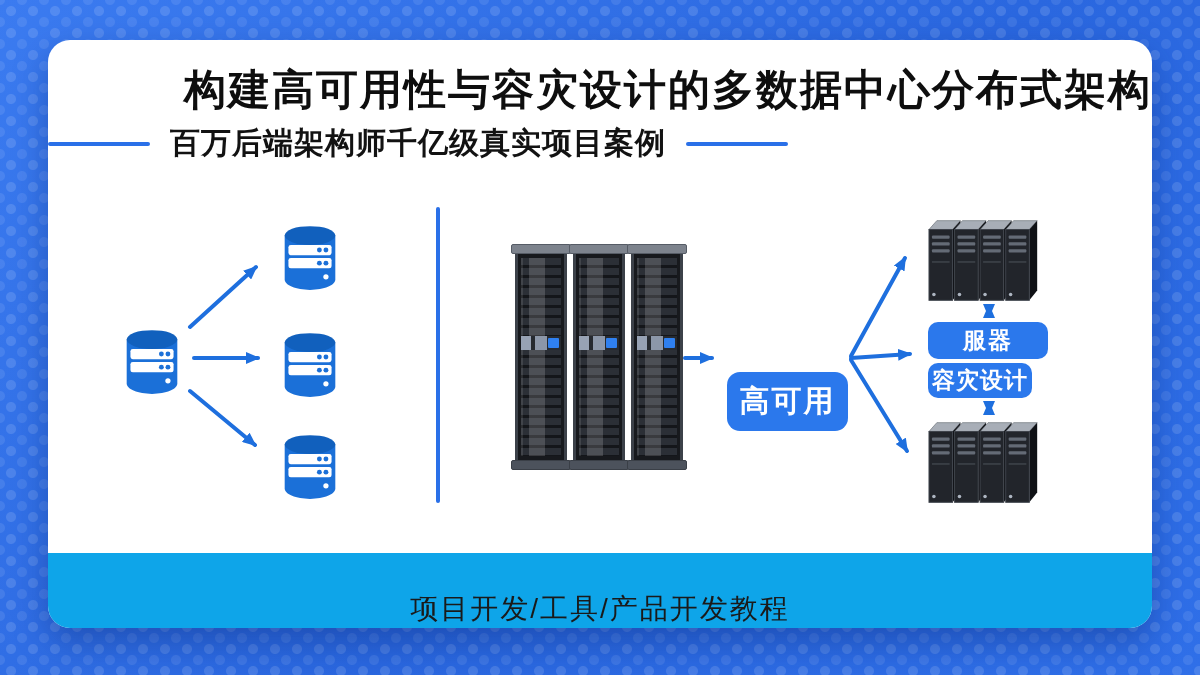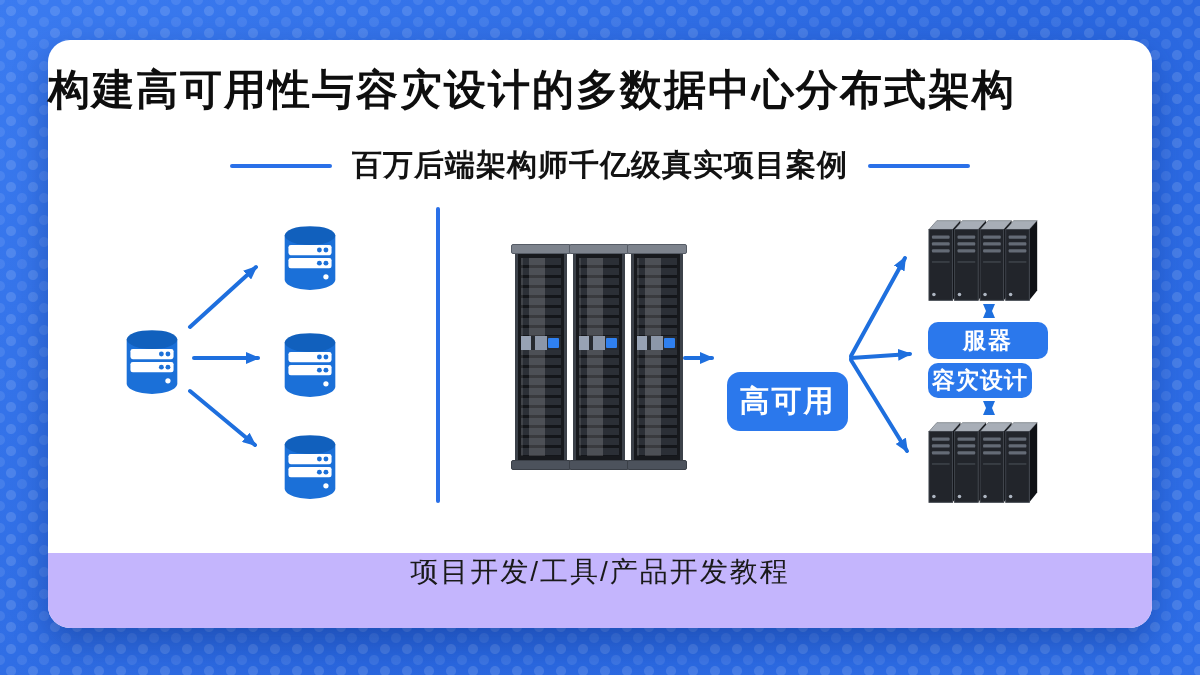--- a/index.html
+++ b/index.html
@@ -10,26 +10,26 @@
       radial-gradient(circle, rgba(255,255,255,0.13) 4.5px, transparent 5.5px) 0 0/22px 22px,
       radial-gradient(circle, rgba(255,255,255,0.09) 4.5px, transparent 5.5px) 11px 11px/22px 22px,
       linear-gradient(135deg,#3b7bf0 0%,#2a67df 55%,#2f6fe8 100%);
   }
   .card{
     position:absolute;left:48px;top:40px;width:1104px;height:588px;
     background:#ffffff;border-radius:22px;
     box-shadow:0 14px 34px rgba(8,38,110,.38);
   }
   .title{
-    position:absolute;top:24px;left:0;width:100%;margin:0;text-align:left;
+    position:absolute;top:24px;left:0;width:100%;margin:0;text-align:right;
     font-size:42px;font-weight:900;letter-spacing:2px;color:#0e0e0e;line-height:1.25;
   }
   .subtitle-row{
-    position:absolute;top:105px;left:0;width:100%;
-    display:flex;align-items:center;justify-content:center;gap:20px;
+    position:absolute;top:83px;left:0;width:100%;
+    display:flex;align-items:center;gap:20px;
   }
   .subtitle-row h2{margin:0;font-size:30px;font-weight:600;color:#121212;letter-spacing:1px;}
   .sline{width:102px;height:4px;background:#2a70e8;border-radius:2px;}
 
   .arrows{position:absolute;left:0;top:0;width:1104px;height:588px;pointer-events:none;}
 
   .db{position:absolute;width:60px;height:70px;}
   .db-source{left:74px;top:287px;}
   .db-r1{left:232px;top:183px;}
   .db-r2{left:232px;top:290px;}
@@ -60,22 +60,22 @@
   .node-ha{left:679px;top:290px;width:121px;height:59px;font-size:30px;border-radius:13px;margin-top:42px;}
   .node-server{left:880px;top:282px;width:120px;height:37px;font-size:23px;}
   .node-dr{left:880px;top:323px;width:104px;height:35px;font-size:23px;letter-spacing:1px;}
 
   .cluster{position:absolute;width:120px;height:88px;}
   .cluster-top{left:880px;top:175px;}
   .cluster-bottom{left:880px;top:377px;}
 
   .footer-bar{
     position:absolute;left:0;bottom:0;width:100%;height:75px;
-    background:#c4b5fd;border-radius:0 0 22px 22px;
-    display:flex;align-items:flex-start;justify-content:center;
+    background:#0ea5e9;border-radius:0 0 22px 22px;
+    display:flex;align-items:flex-end;justify-content:center;
   }
   .footer-bar span{font-size:28px;font-weight:500;color:#1a1a1a;letter-spacing:2px;}
 </style>
 </head>
 <body>
 
 <div class="stage">
   <div class="card">
 
     <h1 class="title">构建高可用性与容灾设计的多数据中心分布式架构</h1>

